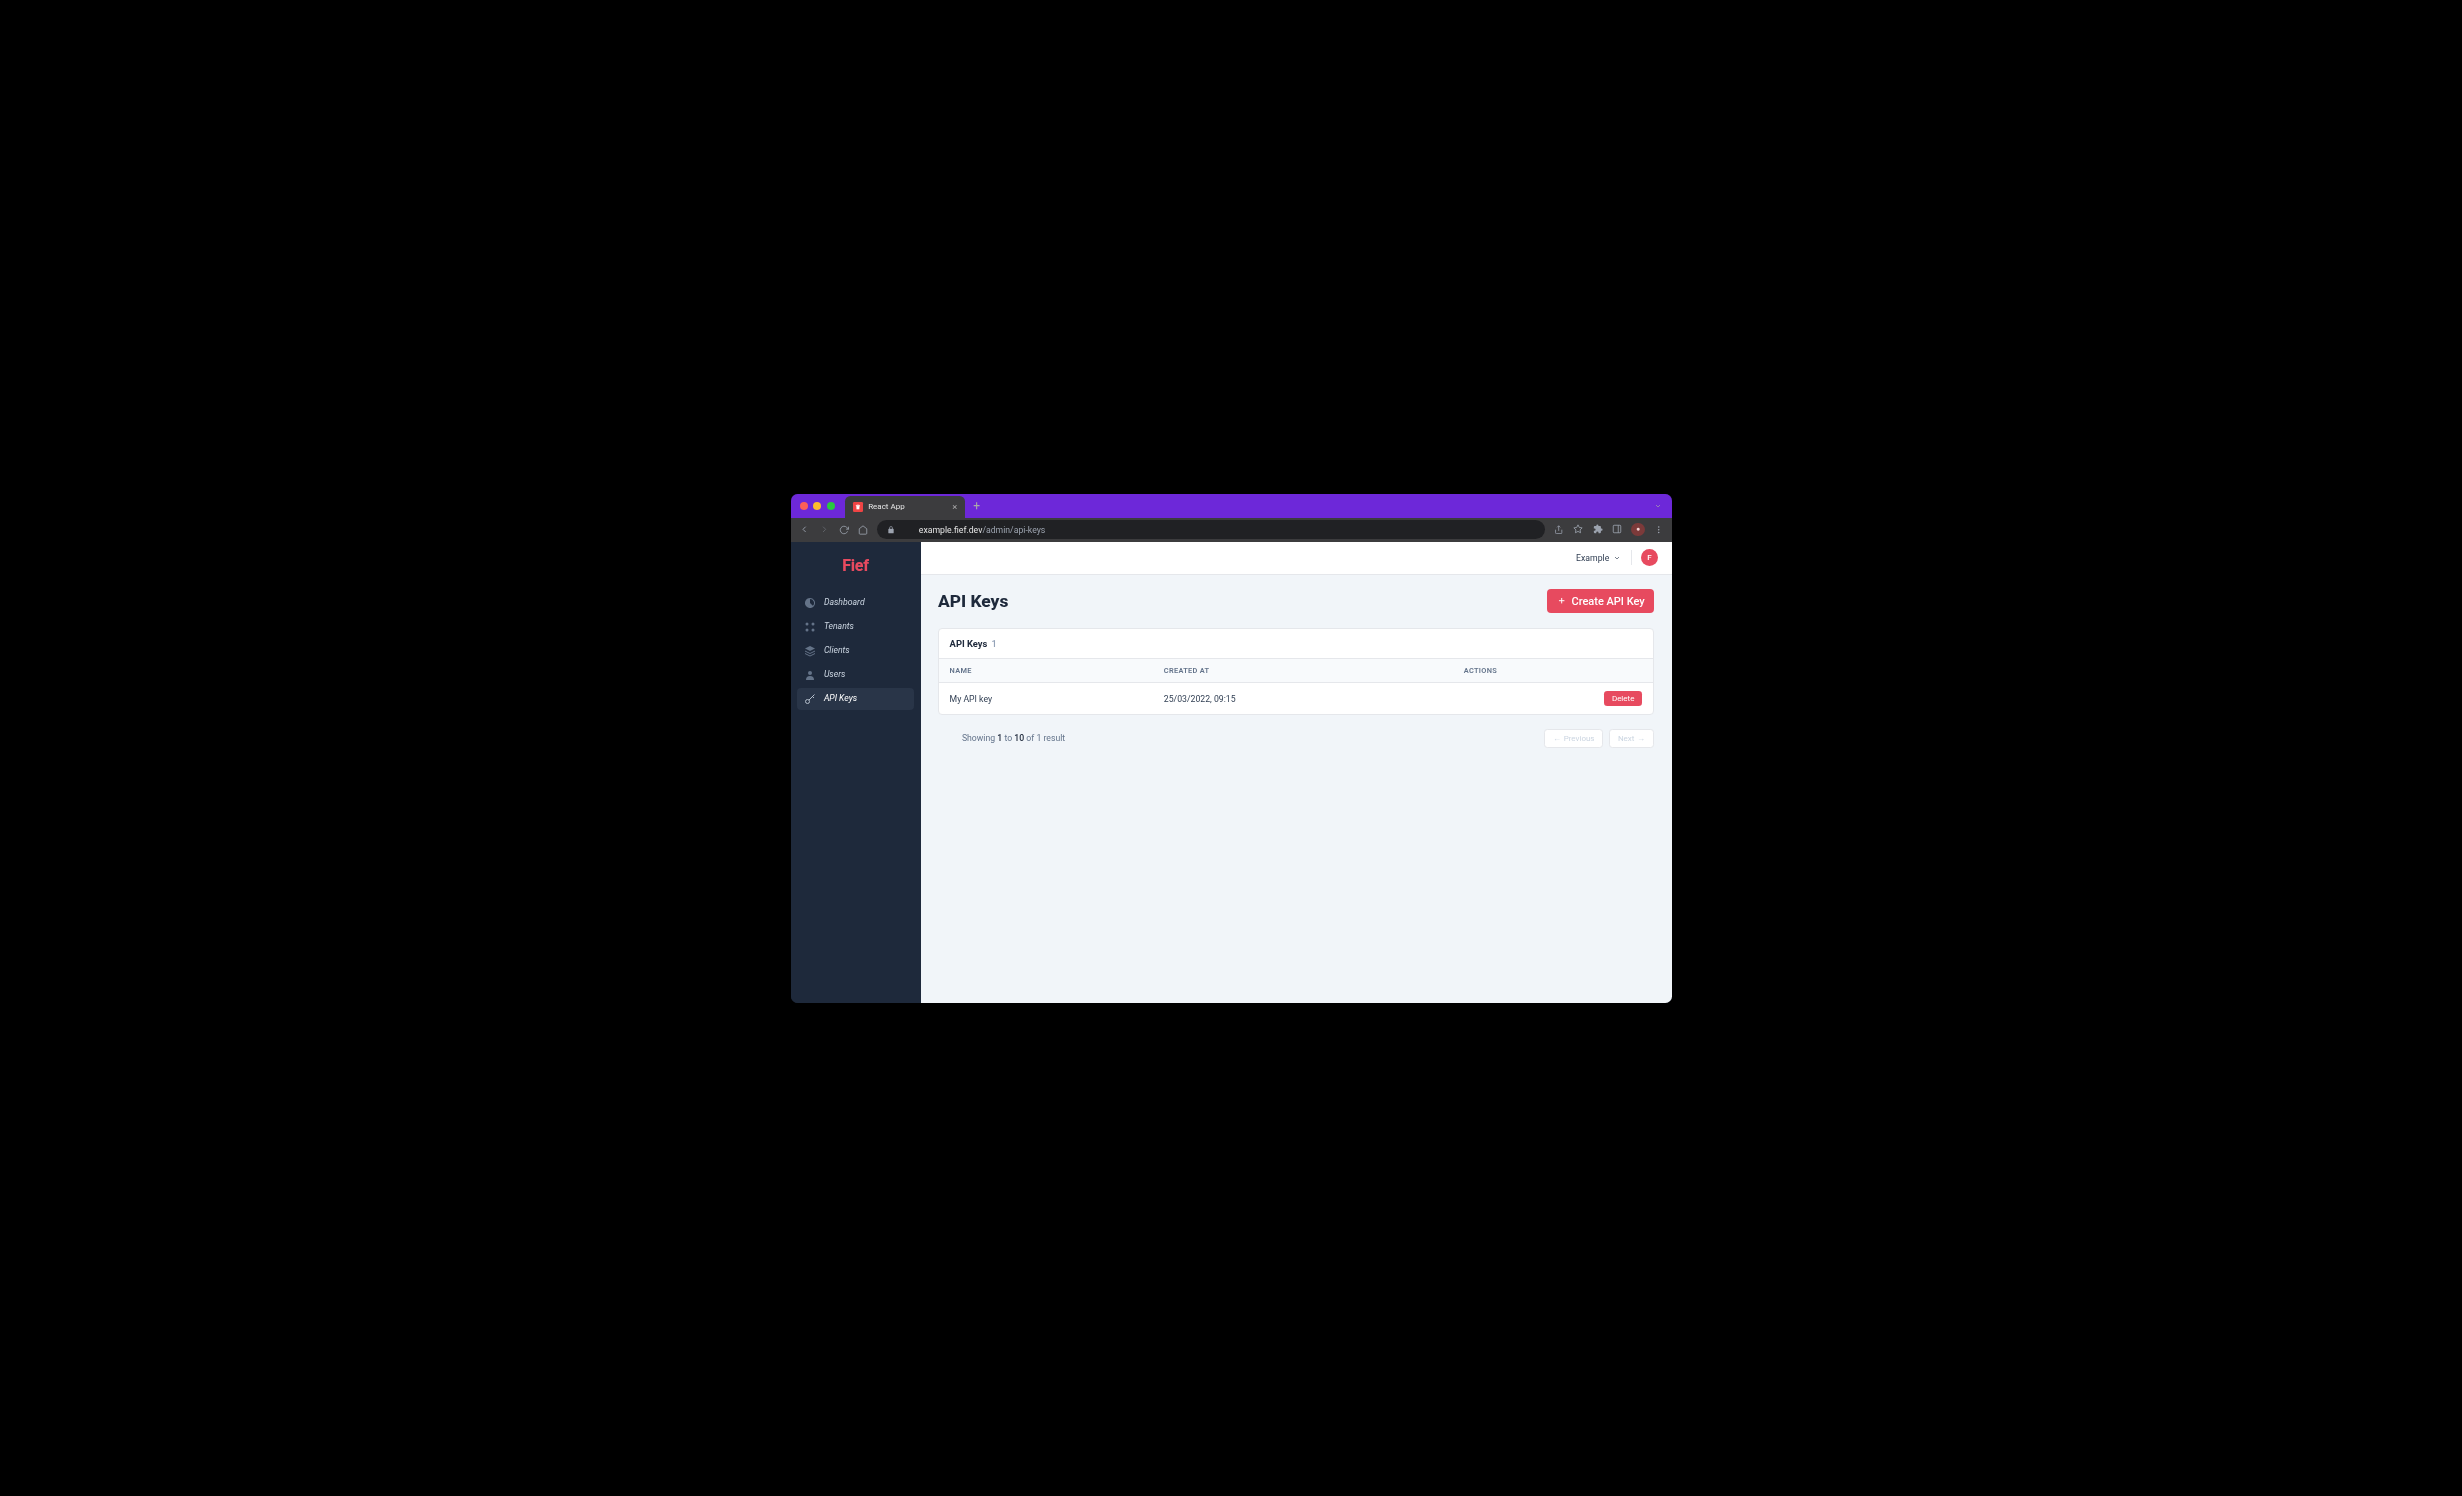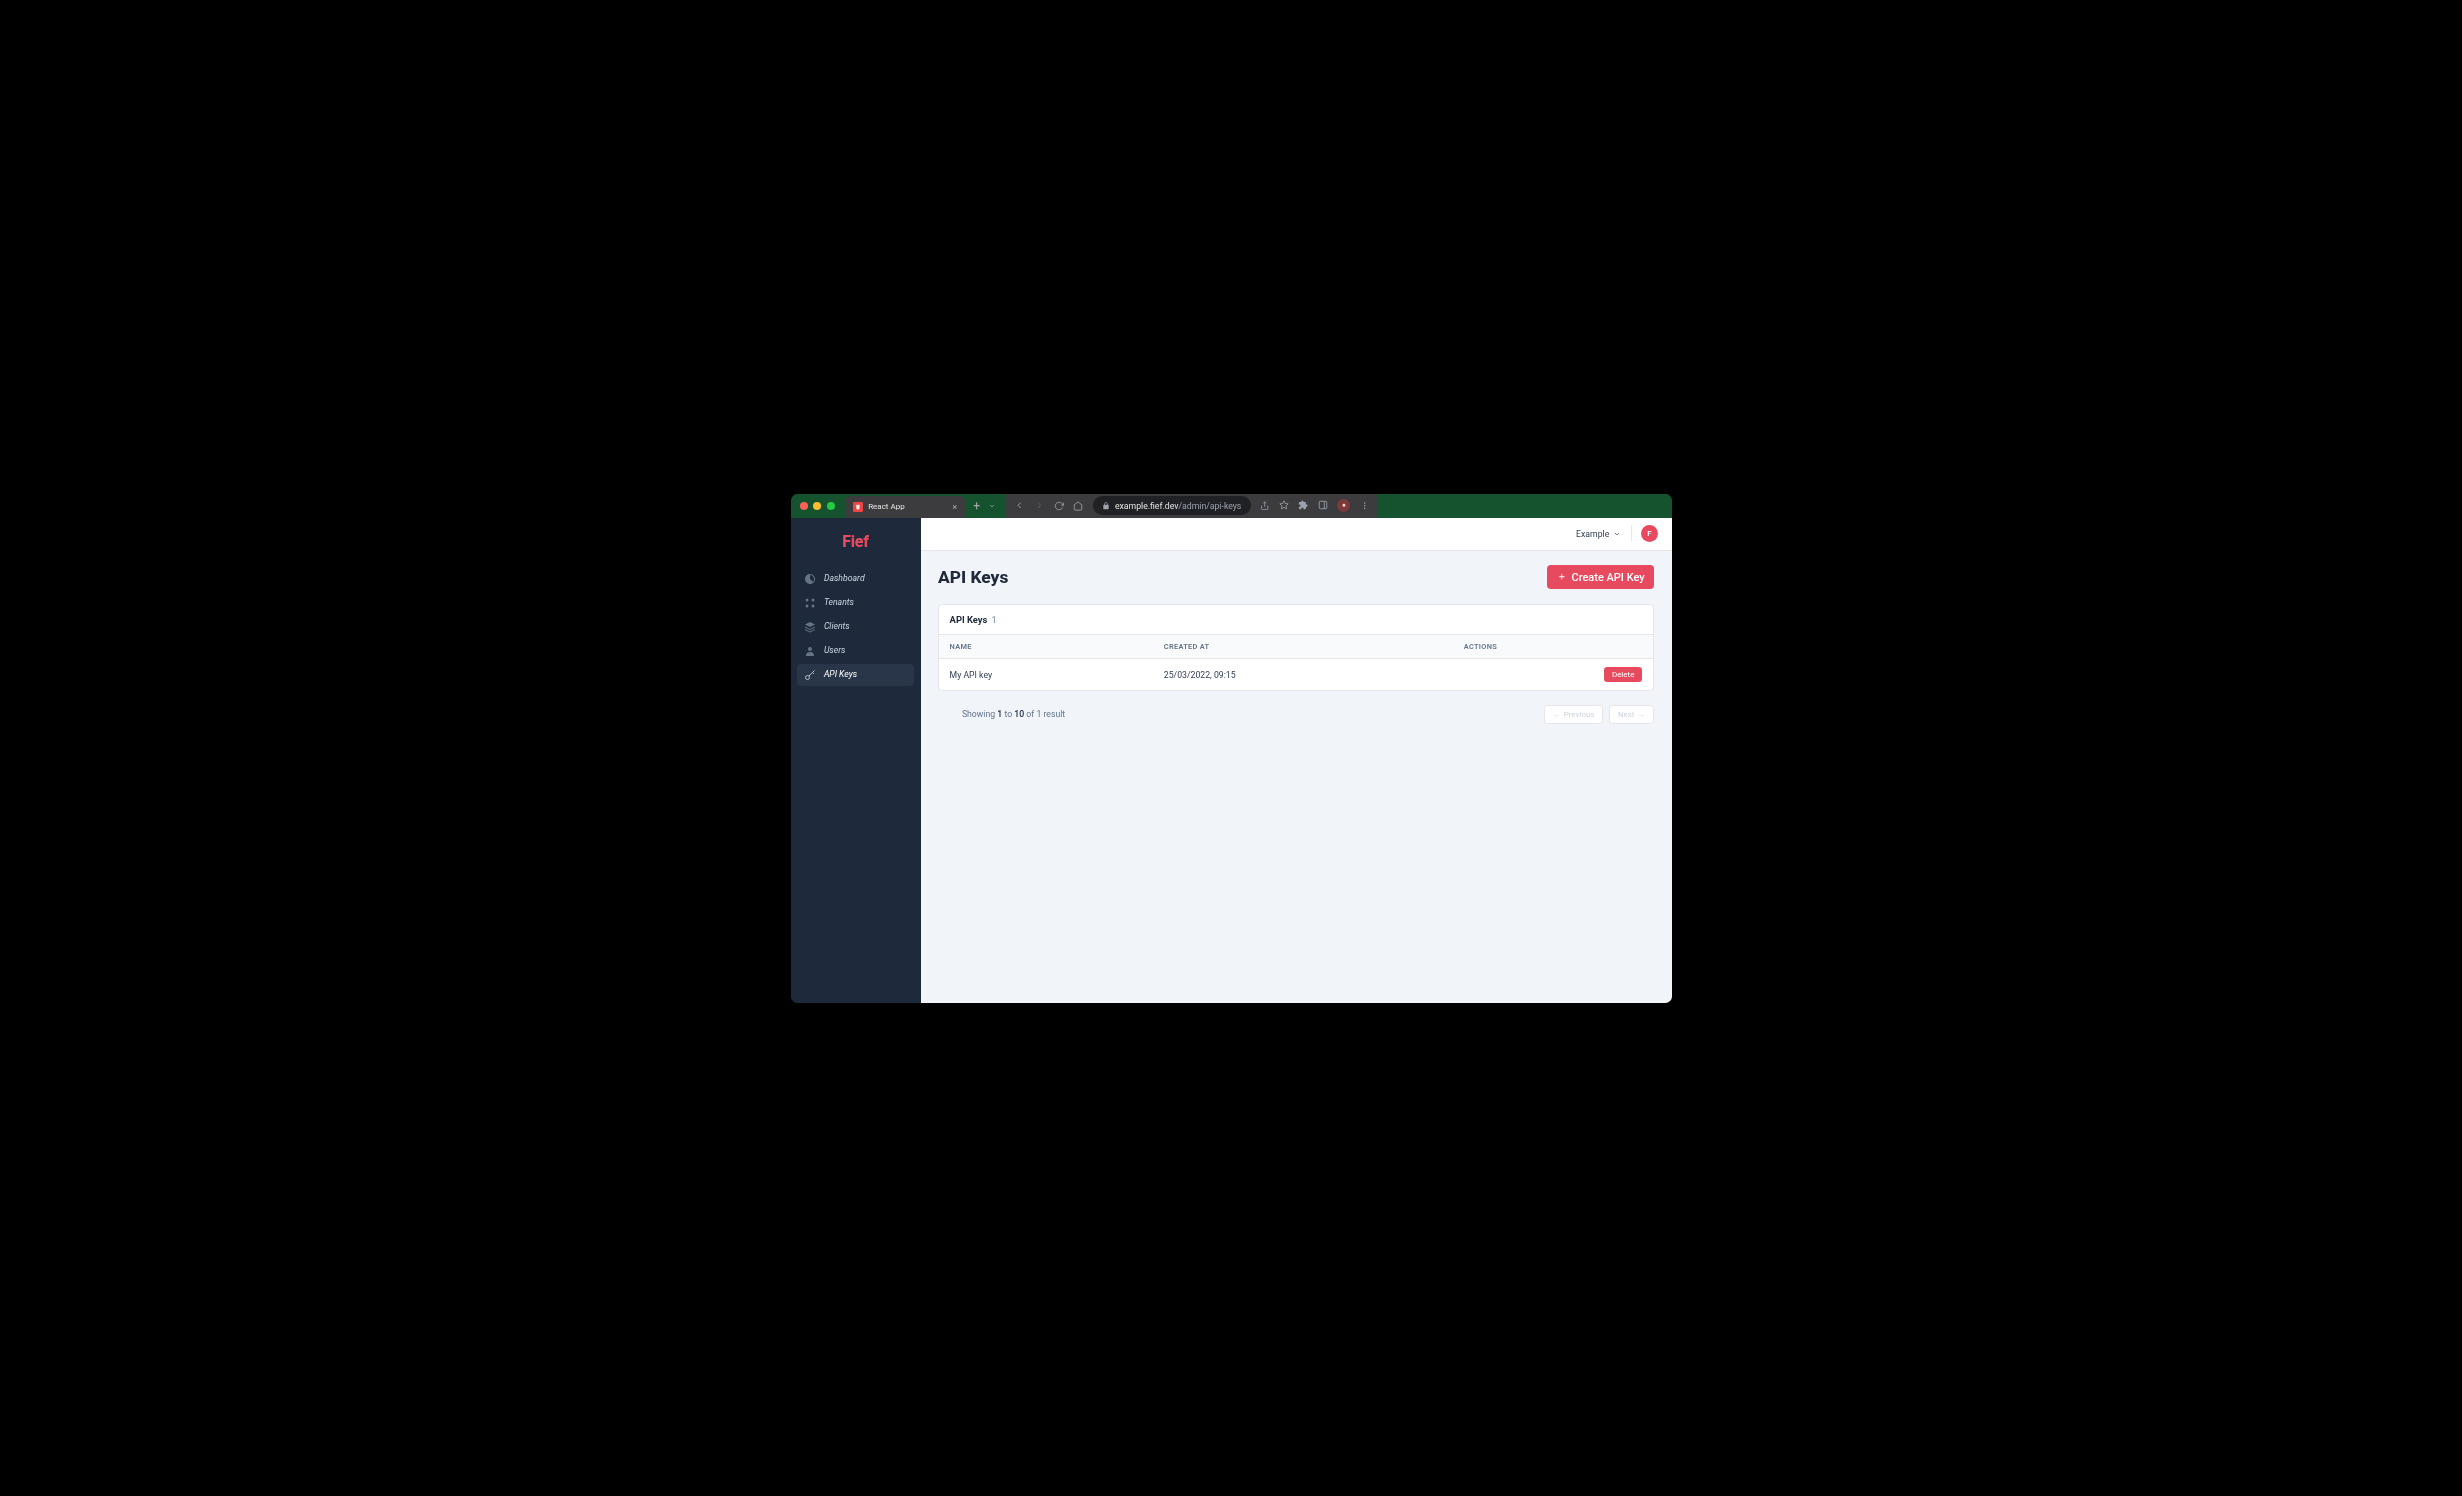--- a/index.html
+++ b/index.html
@@ -20,23 +20,23 @@
       width: 881px;
       height: 509px;
       background: #1f2937;
       border-radius: 6.7px;
       overflow: hidden;
       display: flex;
       flex-direction: column;
       box-shadow: 0 13.4px 40px rgba(0,0,0,0.5);
     }
     .chrome-top {
-      background: #14532d;
-      display: flex;
-      flex-direction: row;
+      background: #6d28d9;
+      display: flex;
+      flex-direction: column;
     }
     .tab-bar {
       display: flex;
       align-items: center;
       height: 24px;
       padding-left: 9.4px;
     }
     .traffic-lights {
       display: flex;
       gap: 5.4px;
@@ -109,21 +109,21 @@
       justify-content: center;
     }
     .url-container {
       flex: 1;
       background: #202124;
       border-radius: 13.4px;
       height: 19px;
       display: flex;
       align-items: center;
       padding: 0 9.4px;
-      gap: 5px;
+      gap: 24px;
     }
     .lock-icon {
       color: #9ca3af;
     }
     .url {
       color: #9ca3af;
       font-size: 8.7px;
     }
     .url .domain { color: #e5e5e5; }
     .toolbar-icons {

